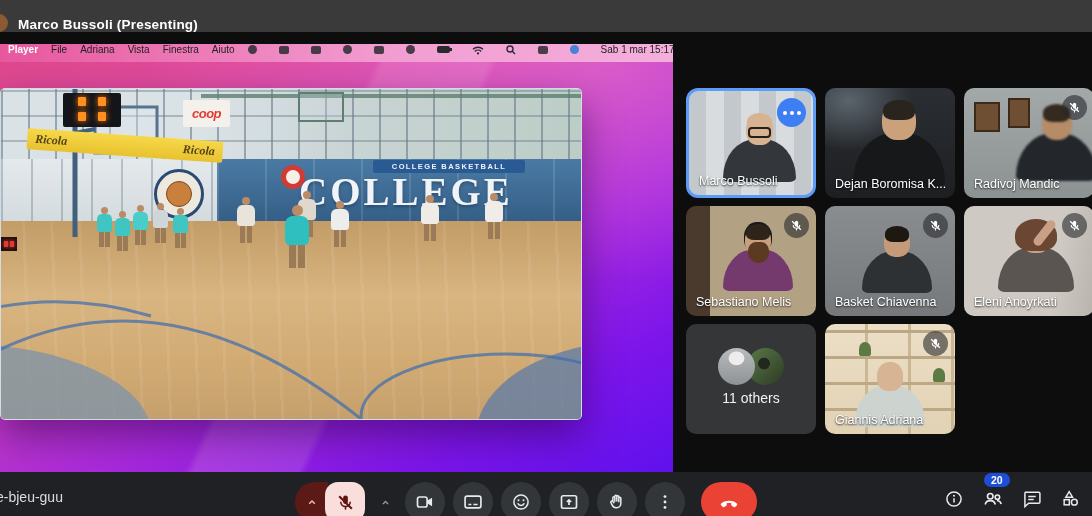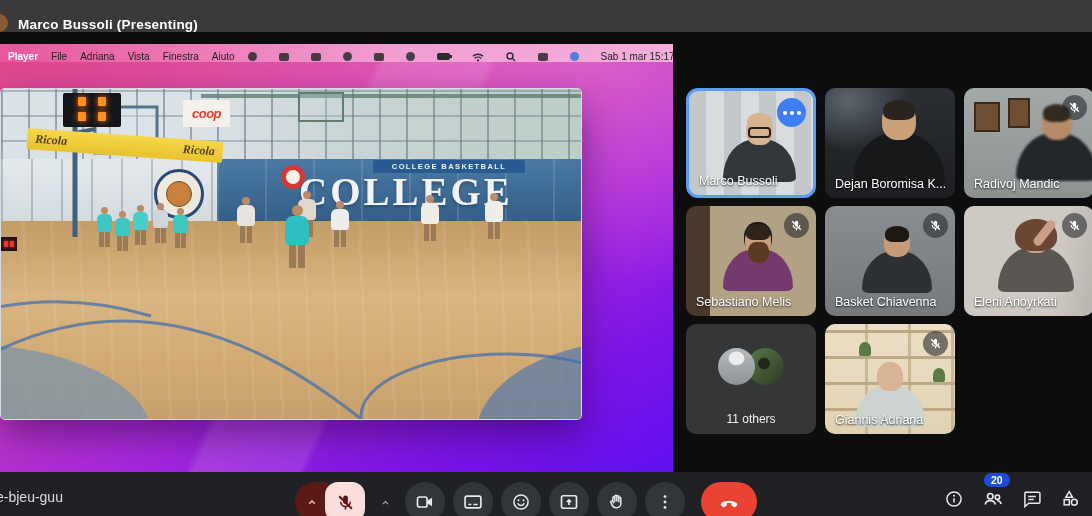--- a/index.html
+++ b/index.html
@@ -19,21 +19,21 @@
 
   
   .shared-screen{position:absolute;left:0;top:44px;width:673px;height:428px;overflow:hidden;}
   .wallpaper{position:absolute;inset:0;
     background:
       linear-gradient(115deg, rgba(255,255,255,0) 44%, rgba(255,200,240,.16) 45% 57%, rgba(255,255,255,0) 58%),
       radial-gradient(120% 90% at 88% 6%, rgba(255,150,215,.35), rgba(255,150,215,0) 55%),
       linear-gradient(152deg,#e0488b 0%,#df4a9e 18%,#d042b8 38%,#a829dd 62%,#7d15ea 82%,#5f11ee 100%);}
   .menubar{position:absolute;left:0;top:0;width:100%;height:18px;z-index:3;
     background:linear-gradient(90deg,rgba(232,88,158,.92),rgba(242,160,210,.92) 55%,rgba(246,180,220,.95));
-    display:flex;align-items:flex-end;padding:0 8px;box-sizing:border-box;font-size:10px;color:#222;gap:13px;}
+    display:flex;align-items:flex-start;padding:0 8px;box-sizing:border-box;font-size:10px;color:#222;gap:13px;}
   .menubar .app{color:#fff;font-weight:700;}
   .mb-right{margin-left:auto;display:flex;align-items:center;gap:22px;}
   .mb-ic{display:inline-block;background:#2a2a2e;opacity:.85;}
   .ic-c{width:9px;height:9px;border-radius:50%;}
   .ic-r{width:10px;height:8px;border-radius:2px;}
   .ic-batt{width:13px;height:7px;border-radius:2px;background:#2a2a2e;position:relative;}
   .ic-batt::after{content:"";position:absolute;right:-2px;top:2px;width:2px;height:3px;background:#2a2a2e;}
   .ic-blue{background:#2a7ad8;}
   .mb-clock{font-size:10px;color:#222;white-space:nowrap;}
 
@@ -134,21 +134,21 @@
   .plant{position:absolute;width:12px;height:14px;border-radius:50% 50% 20% 20%;background:#5c7a44;}
   .avatar-lg{width:62px;height:62px;border-radius:50%;position:absolute;left:34px;top:16px;
     background:
       radial-gradient(14px 14px at 36% 32%,#efe3cc 0 45%,rgba(0,0,0,0) 50%),
       radial-gradient(12px 12px at 66% 50%,#caa87c 0 45%,rgba(0,0,0,0) 50%),
       linear-gradient(135deg,#8a6a4a,#c4986a 55%,#7a5a3e);}
   .group-av{position:absolute;left:0;top:24px;width:100%;display:flex;justify-content:center;}
   .gav{width:37px;height:37px;border-radius:50%;}
   .gav.a{background:radial-gradient(16px 14px at 50% 28%,#ededee 0 46%,rgba(0,0,0,0) 52%),linear-gradient(#b9bcbe,#8e9294);z-index:1;}
   .gav.b{background:radial-gradient(12px 12px at 46% 42%,#23281e 0 46%,rgba(0,0,0,0) 52%),linear-gradient(135deg,#5c7a48,#2c3a24);margin-left:-8px;}
-  .group-label{position:absolute;left:0;right:0;top:66px;text-align:center;color:#f0f1f2;font-size:12px;font-weight:500;margin-top:22px;}
+  .group-label{position:absolute;left:0;right:0;top:66px;text-align:center;color:#f0f1f2;font-size:14px;font-weight:500;}
 
   
   .bottom-bar{position:absolute;left:0;top:472px;width:100%;height:44px;background:#202124;z-index:6;}
   .meet-code{position:absolute;left:-4px;top:17px;color:#dadce0;font-size:14px;}
   .controls{position:absolute;left:295px;top:10px;display:flex;align-items:center;gap:8px;}
   .mic-group{display:flex;align-items:center;}
   .mic-expand{width:33px;height:40px;border-radius:20px 0 0 20px;background:#5c1a16;display:grid;place-items:center;color:#f5c2bd;}
   .mic-btn{width:40px;height:40px;border-radius:13px;background:#f9dedc;display:grid;place-items:center;color:#601410;margin-left:-3px;}
   .cam-expand{width:24px;height:40px;display:grid;place-items:center;color:#9aa0a6;}
   .circle-btn{width:40px;height:40px;border-radius:50%;background:#333639;display:grid;place-items:center;color:#e8eaed;}

